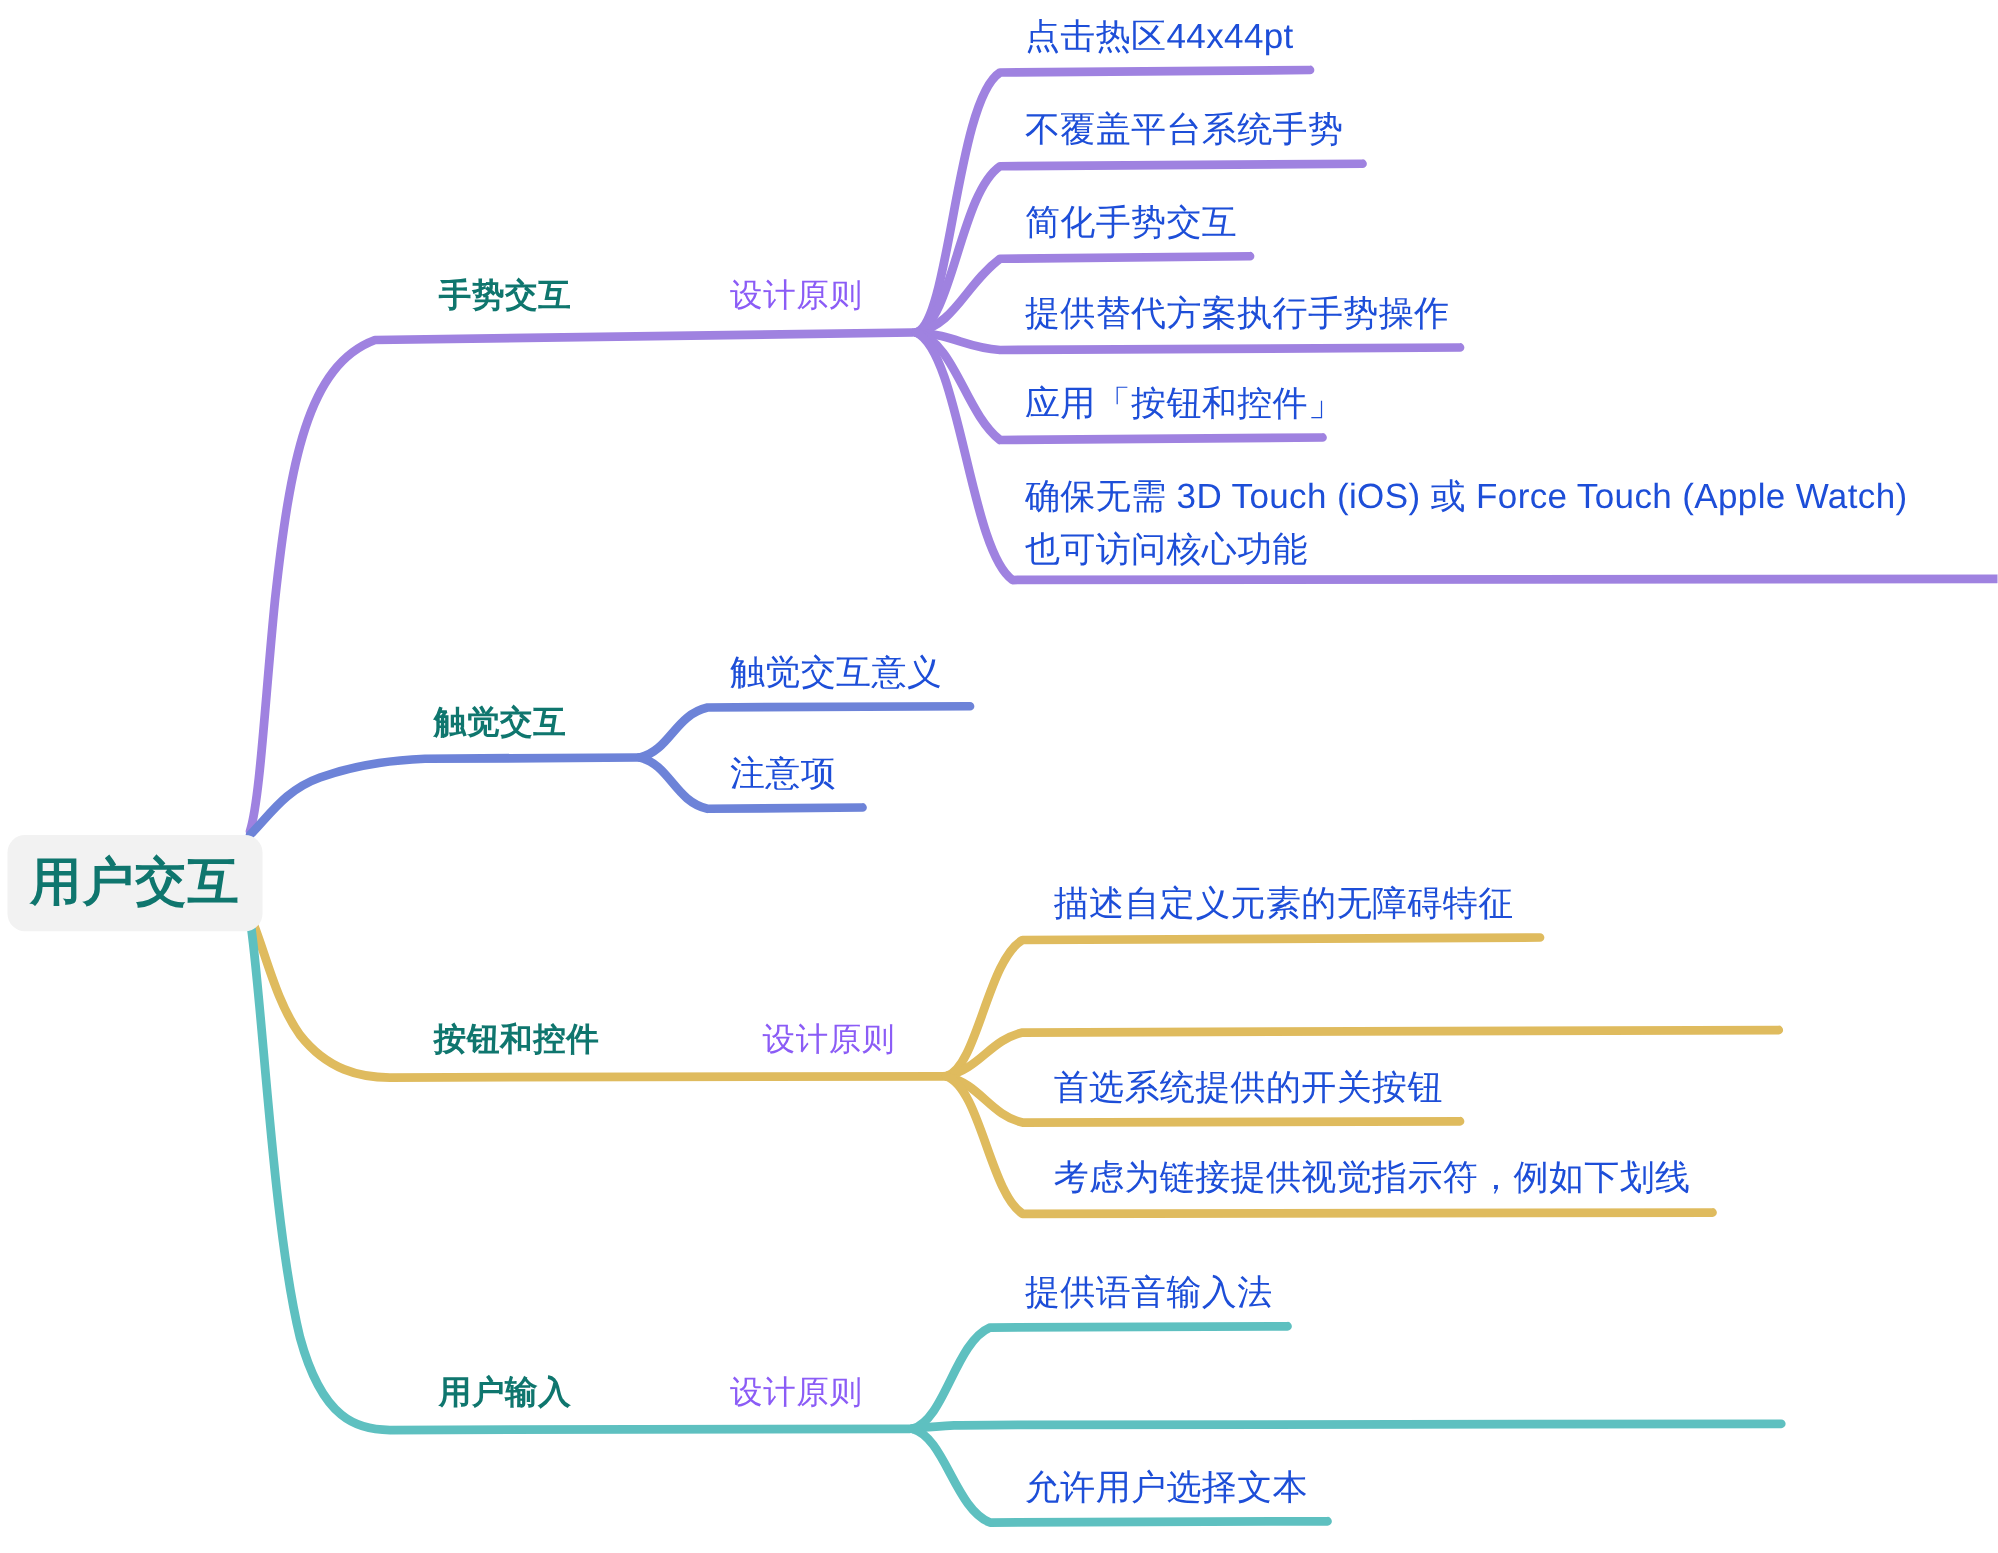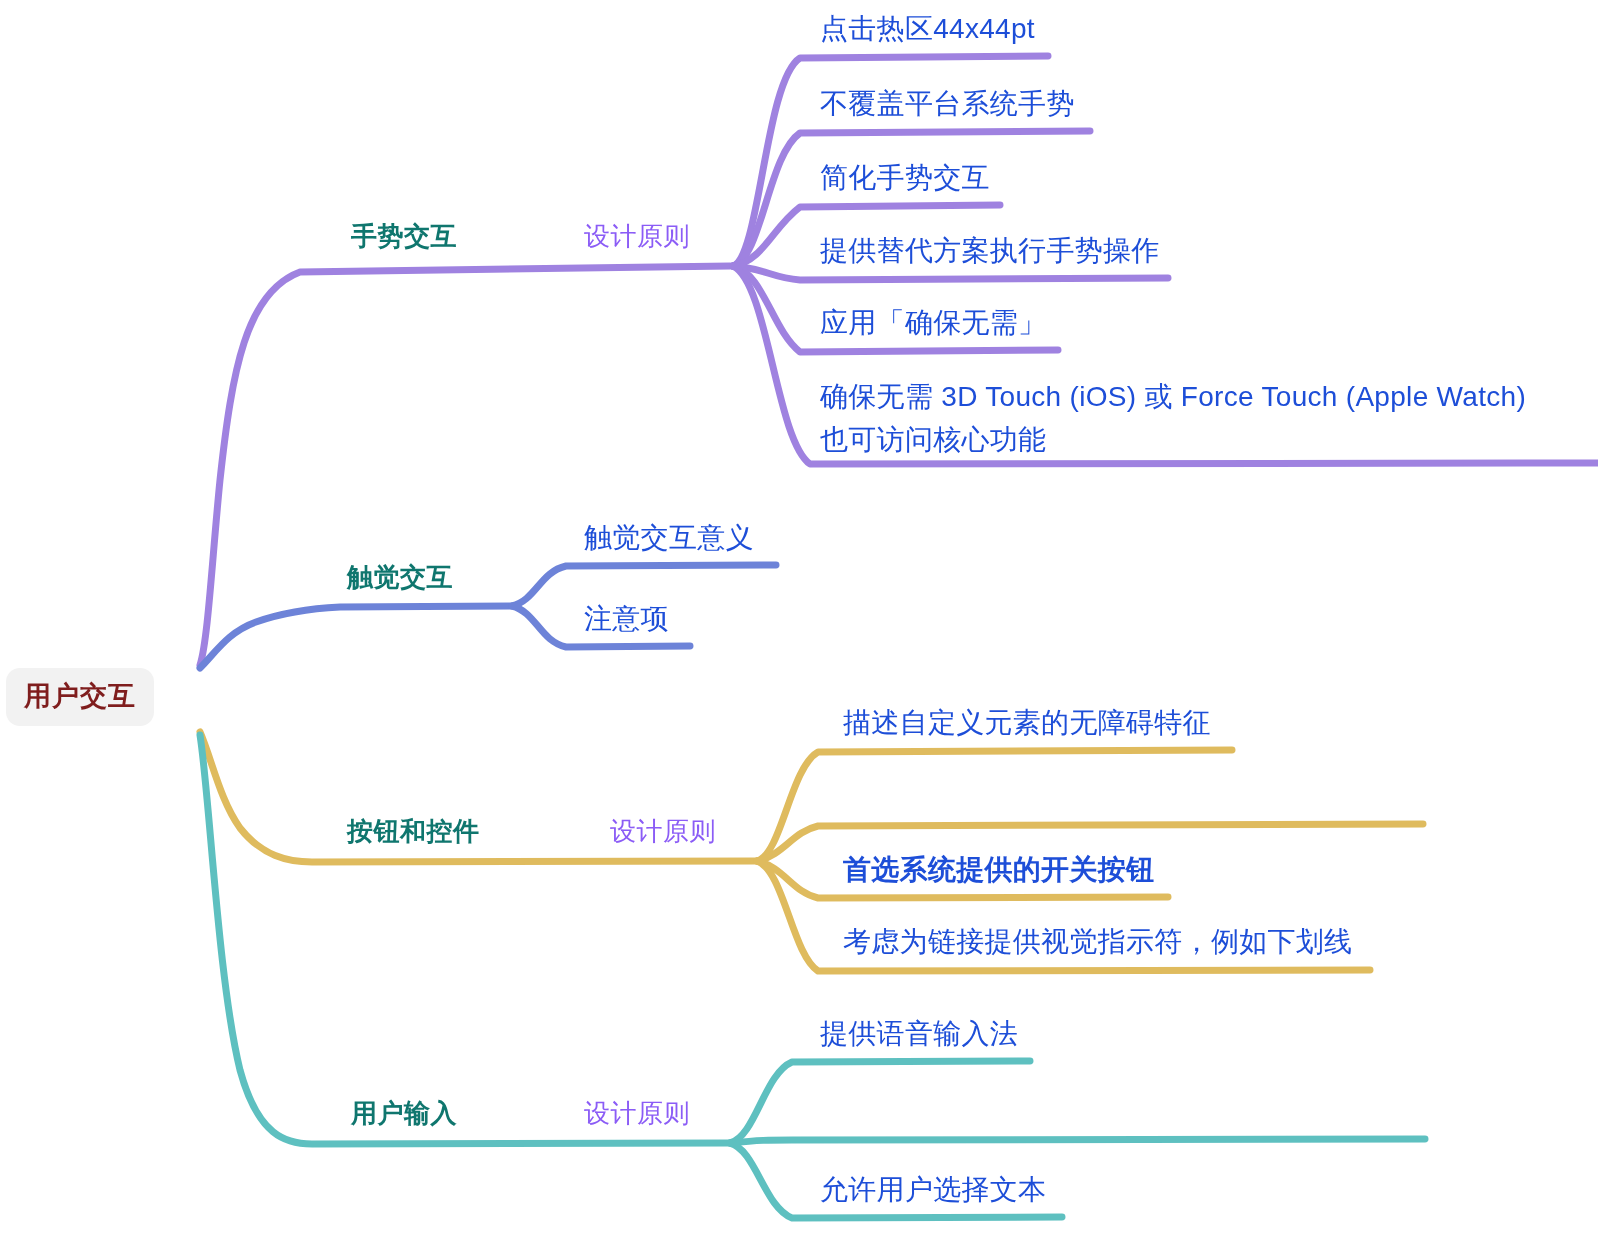--- a/index.html
+++ b/index.html
@@ -29,25 +29,25 @@
   .node {
     position: absolute;
     box-sizing: border-box;
     color: #2b2b2b;
     white-space: nowrap;
     line-height: 1.35;
   }
   .node-root {
     background: #f2f2f2;
     border-radius: 14px;
-    font-size: 27px;
+    font-size: 41px;
     font-weight: bold;
     letter-spacing: 1px;
     padding: 10px 18px 12px 18px;
-    color: #7f1d1d;
+    color: #0f766e;
   }
   .node-branch {
     font-size: 26px;
     font-weight: bold;
     color: #0f766e;
     letter-spacing: 0.5px;
   }
   .node-sub {
     font-size: 26px;
     font-weight: normal;
@@ -106,41 +106,41 @@
   <div class="node node-sub" style="left: 584px; top: 219px;">设计原则</div>
 
   <div class="node node-leaf" style="left: 820px; top: 10px;">点击热区44x44pt</div>
 
   <div class="node node-leaf" style="left: 820px; top: 85px;">不覆盖平台系统手势</div>
 
   <div class="node node-leaf" style="left: 820px; top: 159px;">简化手势交互</div>
 
   <div class="node node-leaf" style="left: 820px; top: 232px;">提供替代方案执行手势操作</div>
 
-  <div class="node node-leaf" style="left: 820px; top: 304px;">应用「确保无需」</div>
+  <div class="node node-leaf" style="left: 820px; top: 304px;">应用「按钮和控件」</div>
 
   <div class="node node-leaf two-line" style="left: 820px; top: 375px; width: 740px;">
     <div>确保无需 3D Touch (iOS) 或 Force Touch (Apple Watch)</div>
     <div>也可访问核心功能</div>
   </div>
 
   <div class="node node-branch" style="left: 347px; top: 560px;">触觉交互</div>
 
   <div class="node node-leaf" style="left: 584px; top: 519px;">触觉交互意义</div>
 
   <div class="node node-leaf" style="left: 584px; top: 600px;">注意项</div>
 
   <div class="node node-branch" style="left: 347px; top: 814px;">按钮和控件</div>
 
   <div class="node node-sub" style="left: 610px; top: 814px;">设计原则</div>
 
   <div class="node node-leaf" style="left: 843px; top: 704px;">描述自定义元素的无障碍特征</div>
 
 
-  <div class="node node-leaf" style="left: 843px; top: 851px; font-weight: bold;">首选系统提供的开关按钮</div>
+  <div class="node node-leaf" style="left: 843px; top: 851px;">首选系统提供的开关按钮</div>
 
   <div class="node node-leaf" style="left: 843px; top: 923px;">考虑为链接提供视觉指示符，例如下划线</div>
 
   <div class="node node-branch" style="left: 351px; top: 1096px;">用户输入</div>
 
   <div class="node node-sub" style="left: 584px; top: 1096px;">设计原则</div>
 
   <div class="node node-leaf" style="left: 820px; top: 1015px;">提供语音输入法</div>
 
 

